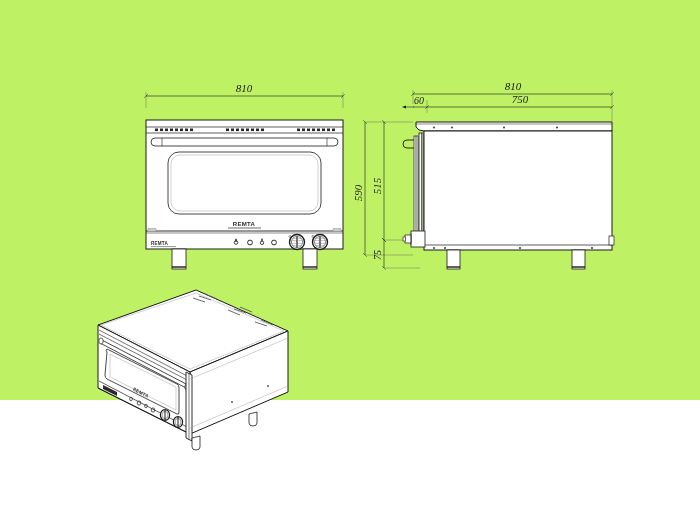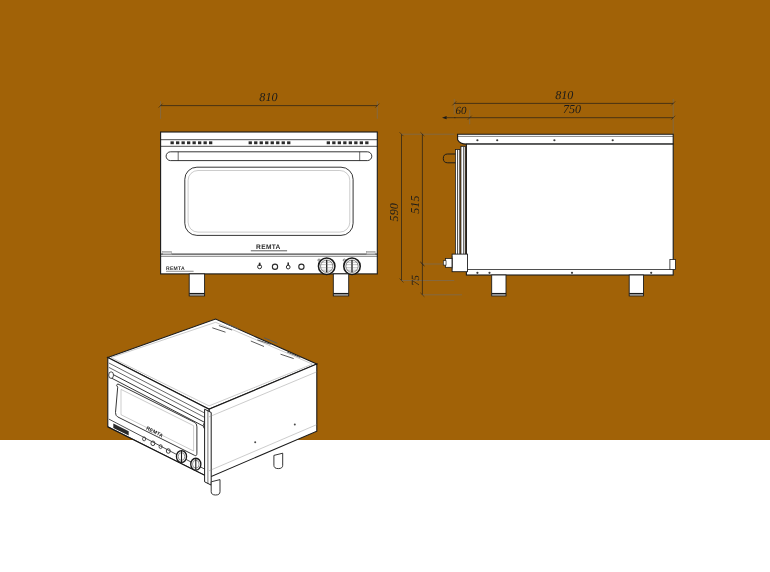--- a/index.html
+++ b/index.html
@@ -11,21 +11,21 @@
   body {
     width: 700px;
     height: 520px;
     overflow: hidden;
     font-family: "Liberation Sans", sans-serif;
   }
   #drawing-sheet {
     position: relative;
     width: 700px;
     height: 400px;
-    background: #a16207;
+    background: #bef264;
   }
   svg.dwg {
     position: absolute;
     left: 0;
     top: 0;
     width: 700px;
     height: 520px;
   }
   .dim-text {
     font-family: "Liberation Serif", serif;

